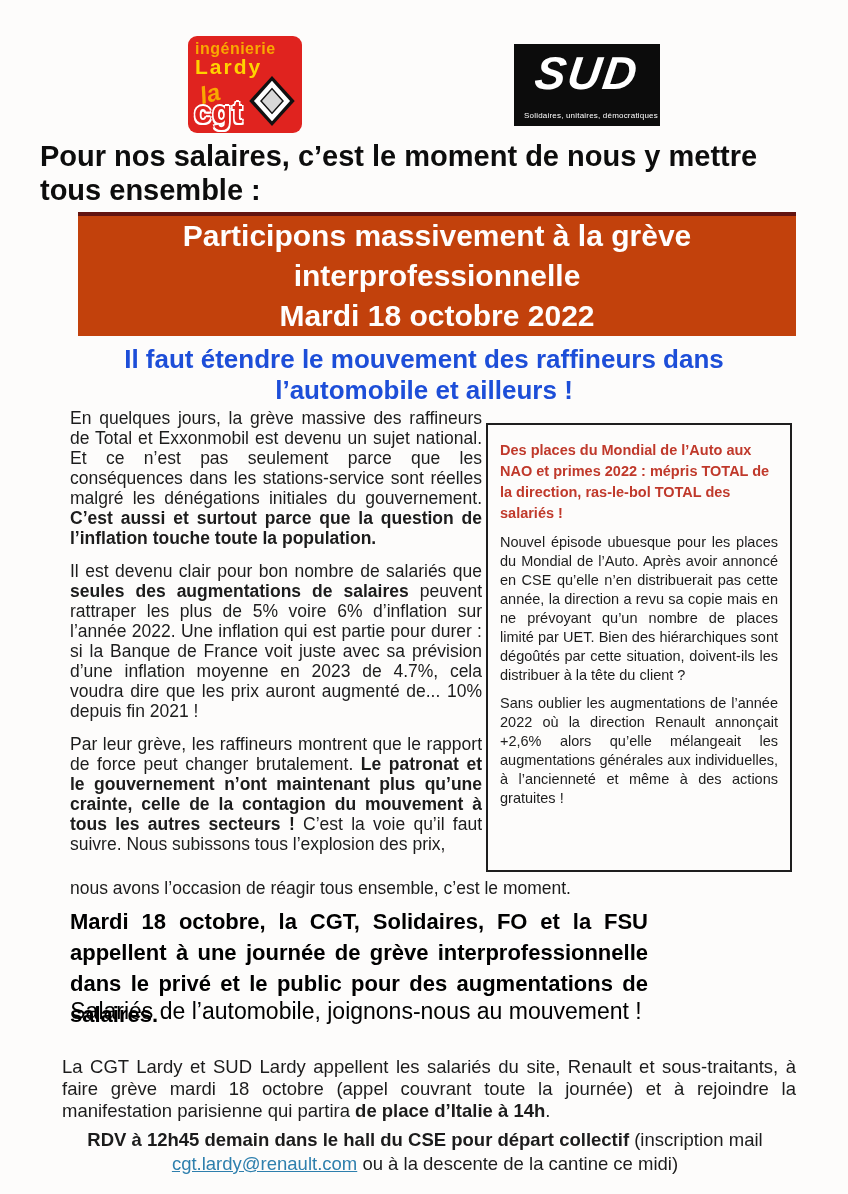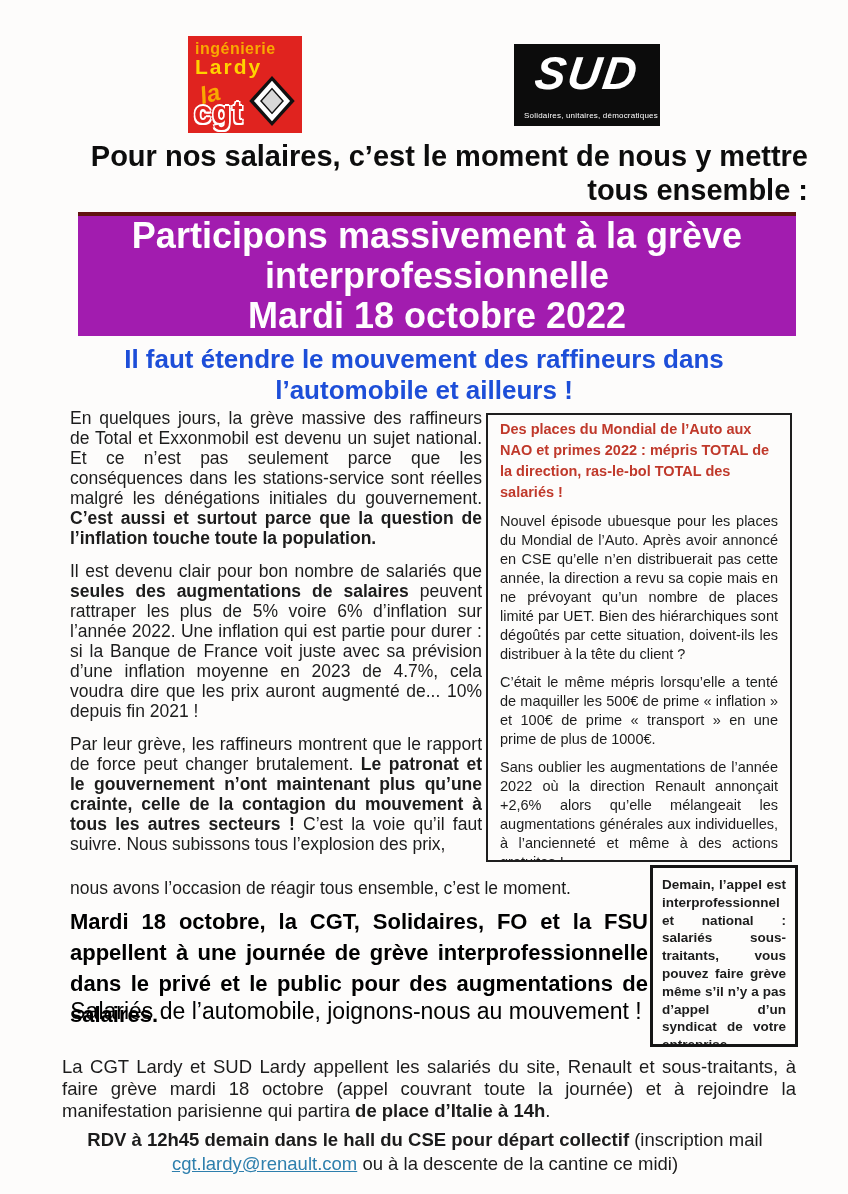--- a/index.html
+++ b/index.html
@@ -5,21 +5,21 @@
   html,body { margin:0; padding:0; background:#e9e9e9; }
   .page {
     position:relative; width:848px; height:1194px; margin:0 auto;
     background:#fdfcfb; overflow:hidden;
     font-family:"Liberation Sans", sans-serif; color:#1c1c1c;
   }
 
   
   .logo-cgt {
     position:absolute; left:188px; top:36px; width:114px; height:97px;
-    background:#e0231f; box-sizing:border-box; padding:5px 7px;
+    background:#e0231f; box-sizing:border-box; padding:5px 7px;border-radius:9px;
   }
   .logo-cgt .ing   { color:#f9a800; font-weight:bold; font-size:16px; line-height:16px; letter-spacing:.5px; }
   .logo-cgt .lardy { color:#ffd200; font-weight:bold; font-size:21px; line-height:20px; letter-spacing:2px; }
   .logo-cgt .la {
     position:absolute; left:12px; top:44px; color:#f9a800;
     font-style:italic; font-weight:bold; font-size:24px; transform:rotate(-14deg);
   }
   .logo-cgt .cgt {
     position:absolute; left:6px; bottom:2px; font-weight:bold; font-size:31px;
     color:#e0231f; letter-spacing:1px;
@@ -34,50 +34,50 @@
   .logo-sud .sud-word {
     text-align:center; font-weight:bold; font-style:italic;
     font-size:46px; line-height:58px; letter-spacing:2px; transform:skewX(-8deg);
   }
   .logo-sud .tagline {
     position:absolute; left:10px; bottom:6px; font-size:8px; font-weight:normal; letter-spacing:.2px;
   }
 
   
   .main-title {
-    position:absolute; top:139px; left:40px; width:768px; text-align:right;
+    position:absolute; top:139px; left:40px; width:768px; text-align:left;
     font-weight:bold; font-size:29px; line-height:34px; color:#0d0d0d;
   }
   .banner {
     position:absolute; left:78px; top:212px; width:718px; height:124px;
-    background:#a21caf; border-top:4px solid #621310; box-sizing:border-box;
+    background:#c2410c; border-top:4px solid #621310; box-sizing:border-box;
     display:flex; flex-direction:column; justify-content:center;
-    text-align:center; color:#fefefe; font-weight:bold; font-size:36px; line-height:40px;
+    text-align:center; color:#fefefe; font-weight:bold; font-size:30px; line-height:40px;
   }
   .subtitle {
     position:absolute; top:344px; left:60px; width:728px; text-align:center;
     font-weight:bold; font-size:26px; line-height:31px; color:#1d4ed8;
   }
 
   
   .left-col {
     position:absolute; left:70px; top:408px; width:412px;
     font-size:17.5px; line-height:20px; text-align:justify;
   }
   .left-col p { margin:0 0 13px 0; }
   .wide-line {
     position:absolute; left:70px; top:878px; width:575px;
     font-size:17.5px; line-height:20px;
   }
   b.strong { font-weight:bold; }
 
   
   .right-box {
-    position:absolute; left:486px; top:413px; width:306px; height:449px;
-    border:2px solid #1e1e1e; box-sizing:border-box; padding:4px 12px;
+    position:absolute; left:486px; top:423px; width:306px; height:449px;
+    border:2px solid #1e1e1e; box-sizing:border-box; padding:15px 12px;
     font-size:14.5px; line-height:19px; text-align:justify; overflow:hidden;
   }
   .right-box .box-title { color:#c0392b; font-weight:bold; text-align:left; margin:0 0 9px 0; line-height:21px; }
   .right-box p { margin:0 0 9px 0; }
 
   
   .appeal {
     position:absolute; left:70px; top:906px; width:578px;
     font-weight:bold; font-size:22px; line-height:31px; text-align:justify; color:#000;
   }
@@ -141,28 +141,26 @@
   <div class="left-col">
     <p><span>En quelques jours, la grève massive des raffineurs de Total et Exxonmobil est devenu un sujet national. Et ce n’est pas seulement parce que les conséquences dans les stations-service sont réelles malgré les dénégations initiales du gouvernement. </span><b class="strong">C’est aussi et surtout parce que la question de l’inflation touche toute la population.</b></p>
     <p><span>Il est devenu clair pour bon nombre de salariés que </span><b class="strong">seules des augmentations de salaires</b><span> peuvent rattraper les plus de 5% voire 6% d’inflation sur l’année 2022. Une inflation qui est partie pour durer : si la Banque de France voit juste avec sa prévision d’une inflation moyenne en 2023 de 4.7%, cela voudra dire que les prix auront augmenté de... 10% depuis fin 2021 !</span></p>
     <p><span>Par leur grève, les raffineurs montrent que le rapport de force peut changer brutalement. </span><b class="strong">Le patronat et le gouvernement n’ont maintenant plus qu’une crainte, celle de la contagion du mouvement à tous les autres secteurs !</b><span> C’est la voie qu’il faut suivre. Nous subissons tous l’explosion des prix,</span></p>
   </div>
   <div class="wide-line">nous avons l’occasion de réagir tous ensemble, c’est le moment.</div>
 
   <div class="right-box">
     <p class="box-title">Des places du Mondial de l’Auto aux NAO et primes 2022 : mépris TOTAL de la direction, ras-le-bol TOTAL des salariés !</p>
     <p>Nouvel épisode ubuesque pour les places du Mondial de l’Auto. Après avoir annoncé en CSE qu’elle n’en distribuerait pas cette année, la direction a revu sa copie mais en ne prévoyant qu’un nombre de places limité par UET. Bien des hiérarchiques sont dégoûtés par cette situation, doivent-ils les distribuer à la tête du client ?</p>
-    <p>C’était le même mépris lorsqu’elle a tenté de maquiller les 500€ de prime « inflation » et 100€ de prime « transport » en une prime de plus de 1000€.</p>
     <p>Sans oublier les augmentations de l’année 2022 où la direction Renault annonçait +2,6% alors qu’elle mélangeait les augmentations générales aux individuelles, à l’ancienneté et même à des actions gratuites !</p>
 
   </div>
 
   <div class="appeal">Mardi 18 octobre, la CGT, Solidaires, FO et la FSU appellent à une journée de grève interprofessionnelle dans le privé et le public pour des augmentations de salaires.</div>
 
-  <div class="demain-box">Demain, l’appel est interprofessionnel et national : salariés sous-traitants, vous pouvez faire grève même s’il n’y a pas d’appel d’un syndicat de votre entreprise.</div>
 
   <div class="red-call">Salariés de l’automobile, joignons-nous au mouvement !</div>
 
   <div class="bottom-para"><span>La CGT Lardy et SUD Lardy appellent les salariés du site, Renault et sous-traitants, à faire grève mardi 18 octobre (appel couvrant toute la journée) et à rejoindre la manifestation parisienne qui partira </span><b class="strong">de place d’Italie à 14h</b><span>.</span></div>
 
   <div class="rdv">
     <span class="bold">RDV à 12h45 demain dans le hall du CSE pour départ collectif</span><span> (inscription mail </span><a href="#">cgt.lardy@renault.com</a><span> ou à la descente de la cantine ce midi)</span>
   </div>
 
 </div>

